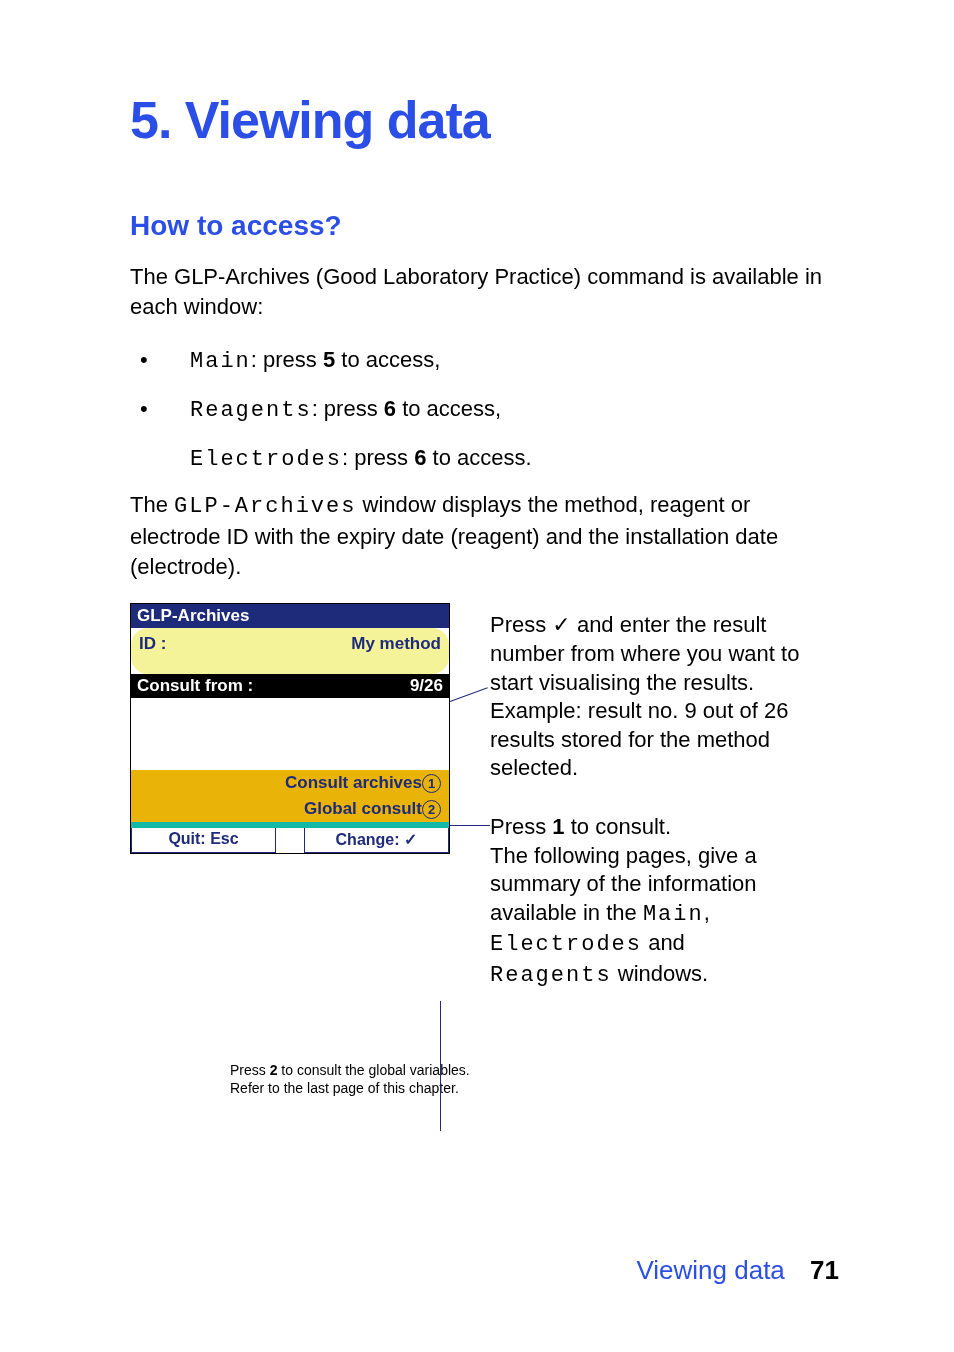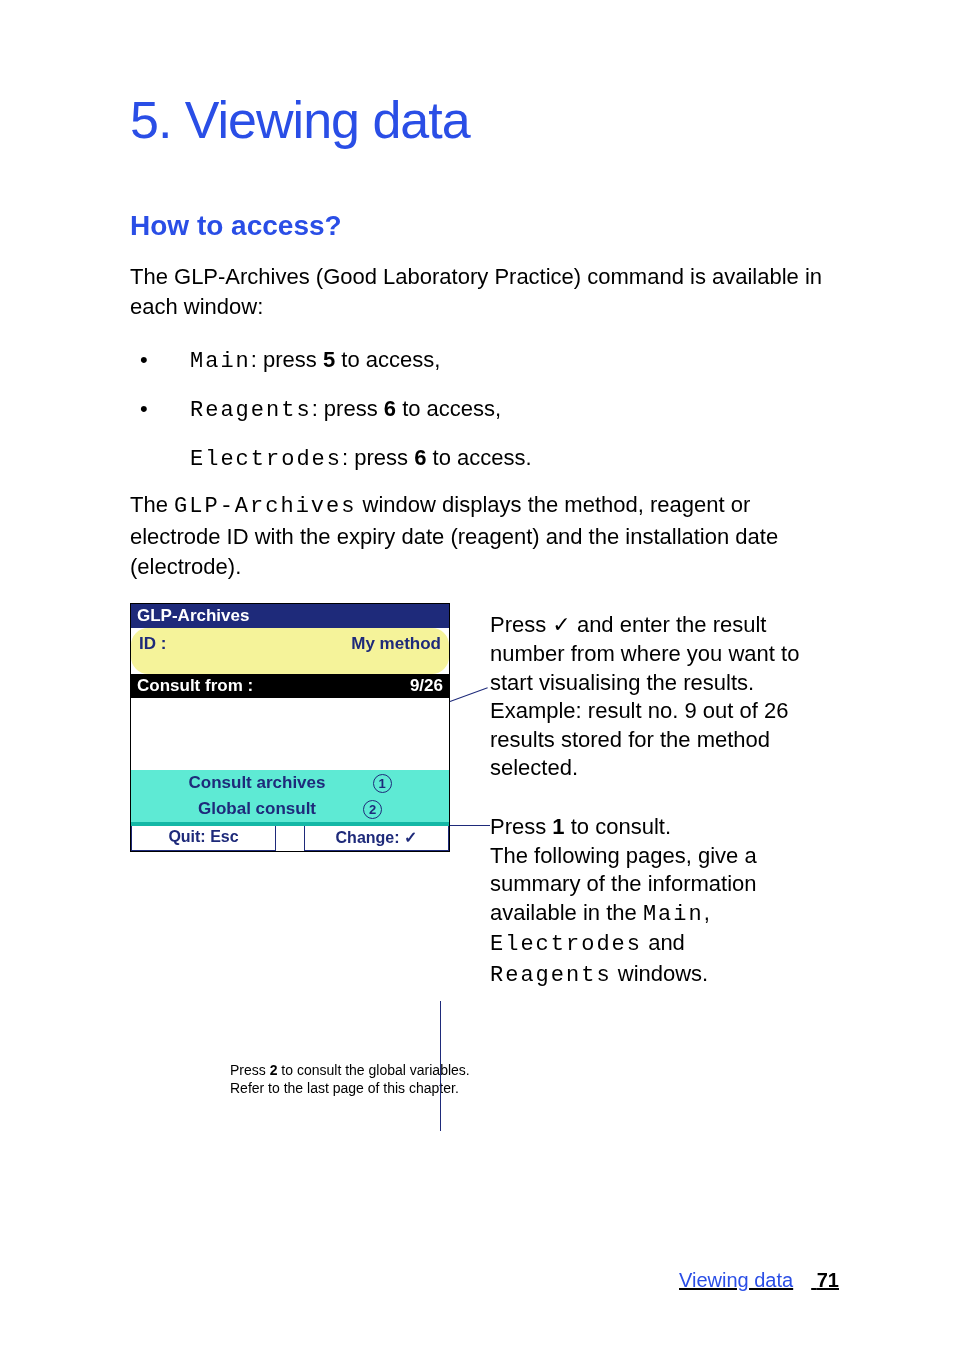--- a/index.html
+++ b/index.html
@@ -8,21 +8,21 @@
       height: 1352px;
       background: #fff;
       font-family: Arial, Helvetica, sans-serif;
       color: #000;
       position: relative;
       padding: 90px 115px 0 130px;
     }
     .chapter-title {
       color: #2a4ee6;
       font-size: 52px;
-      font-weight: normal;
+      font-weight: bold;
       margin-bottom: 60px;
       letter-spacing: -1px;
     }
     .section-title {
       color: #2a4ee6;
       font-size: 28px;
       font-weight: bold;
       margin-bottom: 20px;
     }
     .body-text {
@@ -83,44 +83,43 @@
     .lcd-blackrow {
       background: #000;
       color: #fff;
       display: flex;
       justify-content: space-between;
       padding: 2px 6px;
       font-weight: bold;
     }
     .lcd-white { background: #fff; height: 72px; }
     .lcd-optrow {
-      background: #5eead4;
-      color: #1e2a7a;
-      display: flex;
-      justify-content: center;
+      background: #eab308;
+      color: #1e2a7a;
+      display: flex;
+      justify-content: flex-end;
       align-items: center;
       padding: 3px 8px;
       font-weight: bold;
-      gap: 47px;
     }
     .circled {
       display: inline-flex;
       width: 19px; height: 19px;
       border: 1.5px solid #1e2a7a;
       border-radius: 50%;
       color: #1e2a7a;
       align-items: center;
       justify-content: center;
       font-size: 13px;
       font-weight: bold;
     }
     .lcd-footer {
       display: flex;
       background: #fff;
-      border-top: 4px solid #14b8a6;
+      border-top: 6px solid #14b8a6;
       gap: 28px;
     }
     .lcd-footer > div {
       flex: 1;
       text-align: center;
       color: #1e2a7a;
       font-weight: bold;
       padding: 2px 0 3px;
       border: 1px solid #1e2a7a;
       border-top: none;
@@ -134,24 +133,23 @@
       position: relative;
     }
     .center-note {
       font-size: 14px;
       line-height: 1.35;
       margin-top: 40px;
       margin-left: 100px;
     }
     .footer {
       position: absolute;
-      bottom: 60px;
+      bottom: 66px;
       right: 115px;
-      font-size: 20px;
-      text-decoration: underline;
+      font-size: 26px;
     }
     .footer-label { color: #2a4ee6; margin-right: 18px; }
     .footer-num { font-weight: bold; }
     .leader1 {
       position: absolute;
       left: 320px; top: 98px;
       width: 40px; height: 1px;
       background: #1e2a7a;
       transform: rotate(-20deg);
       transform-origin: left center;

